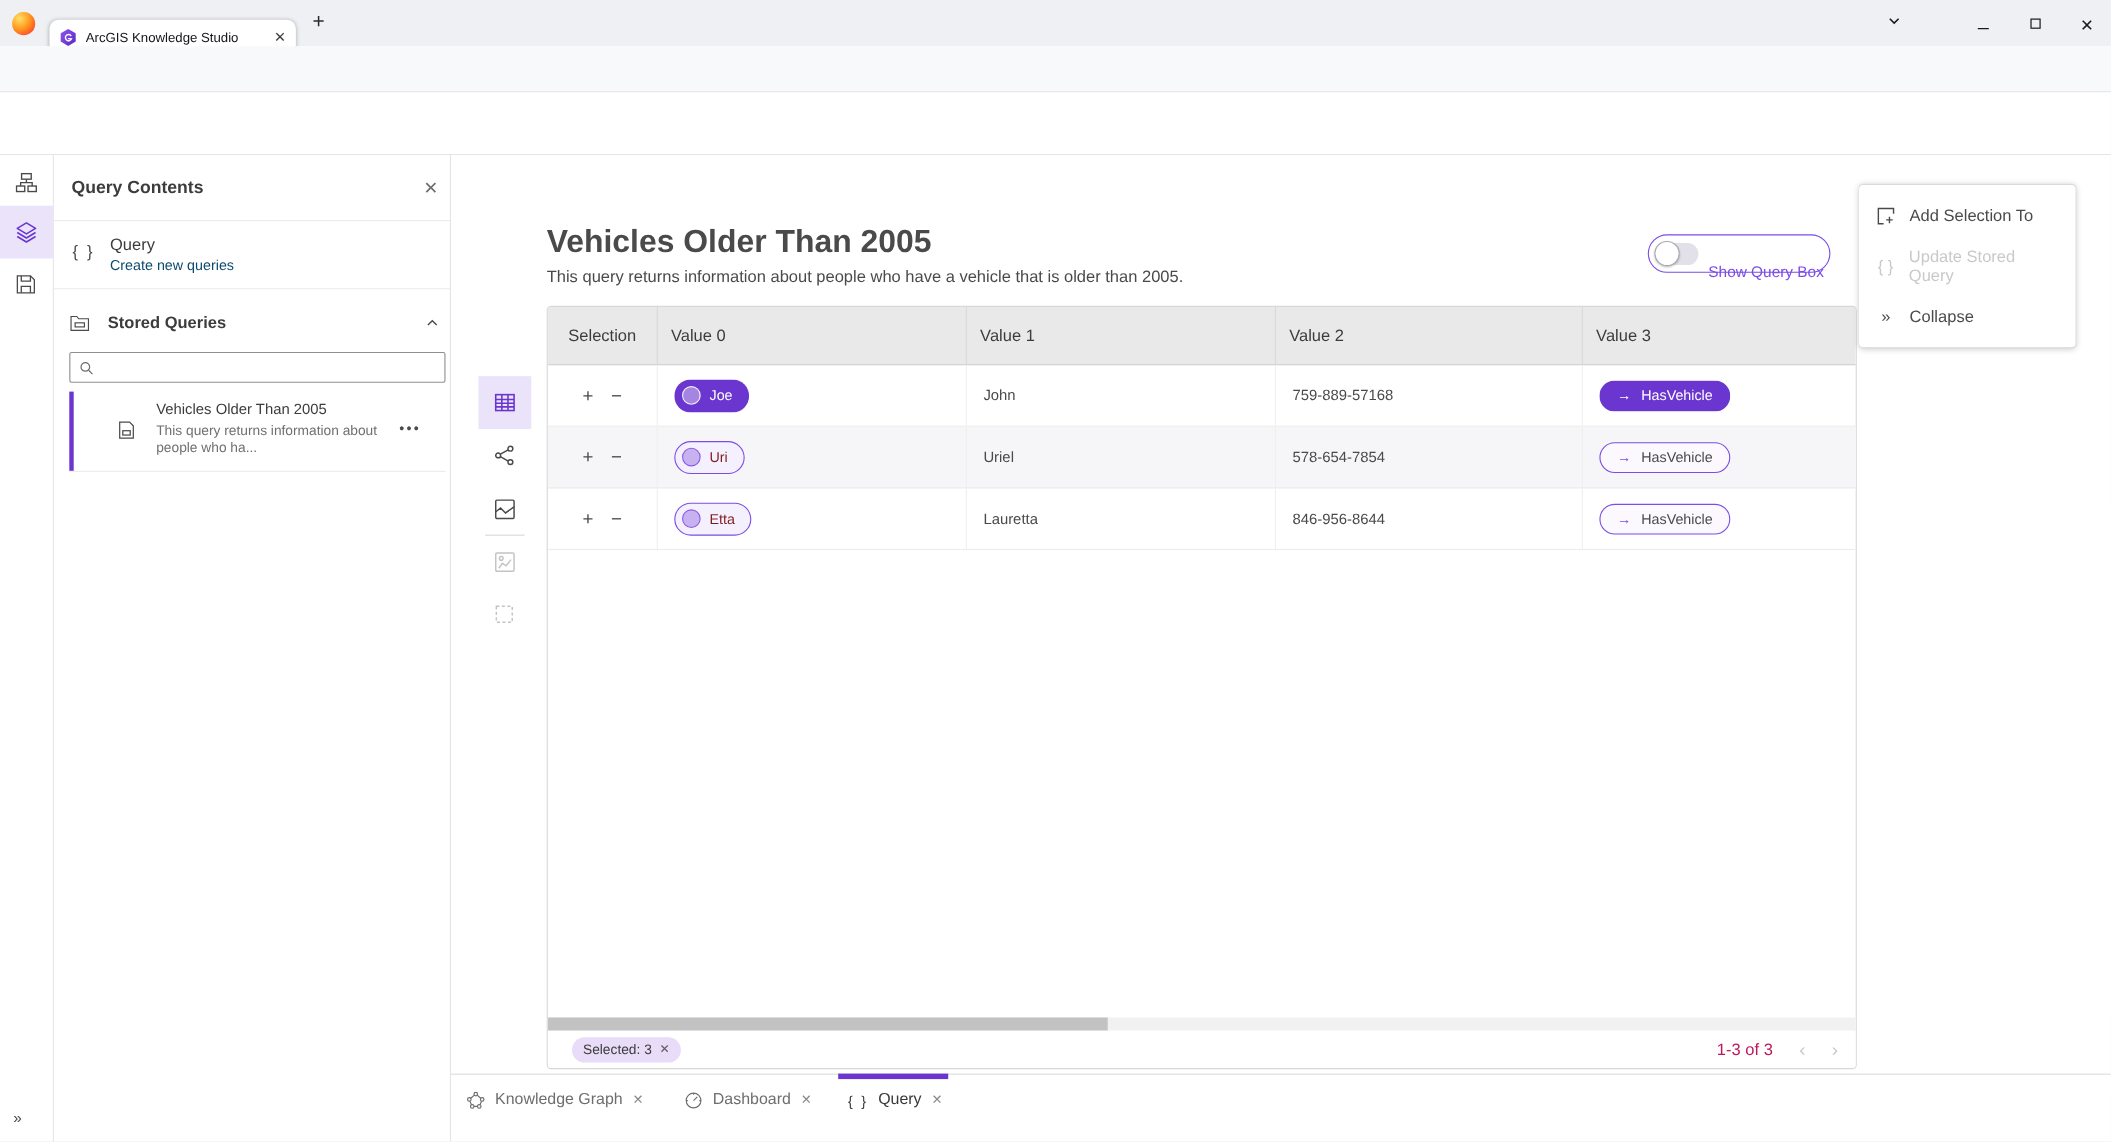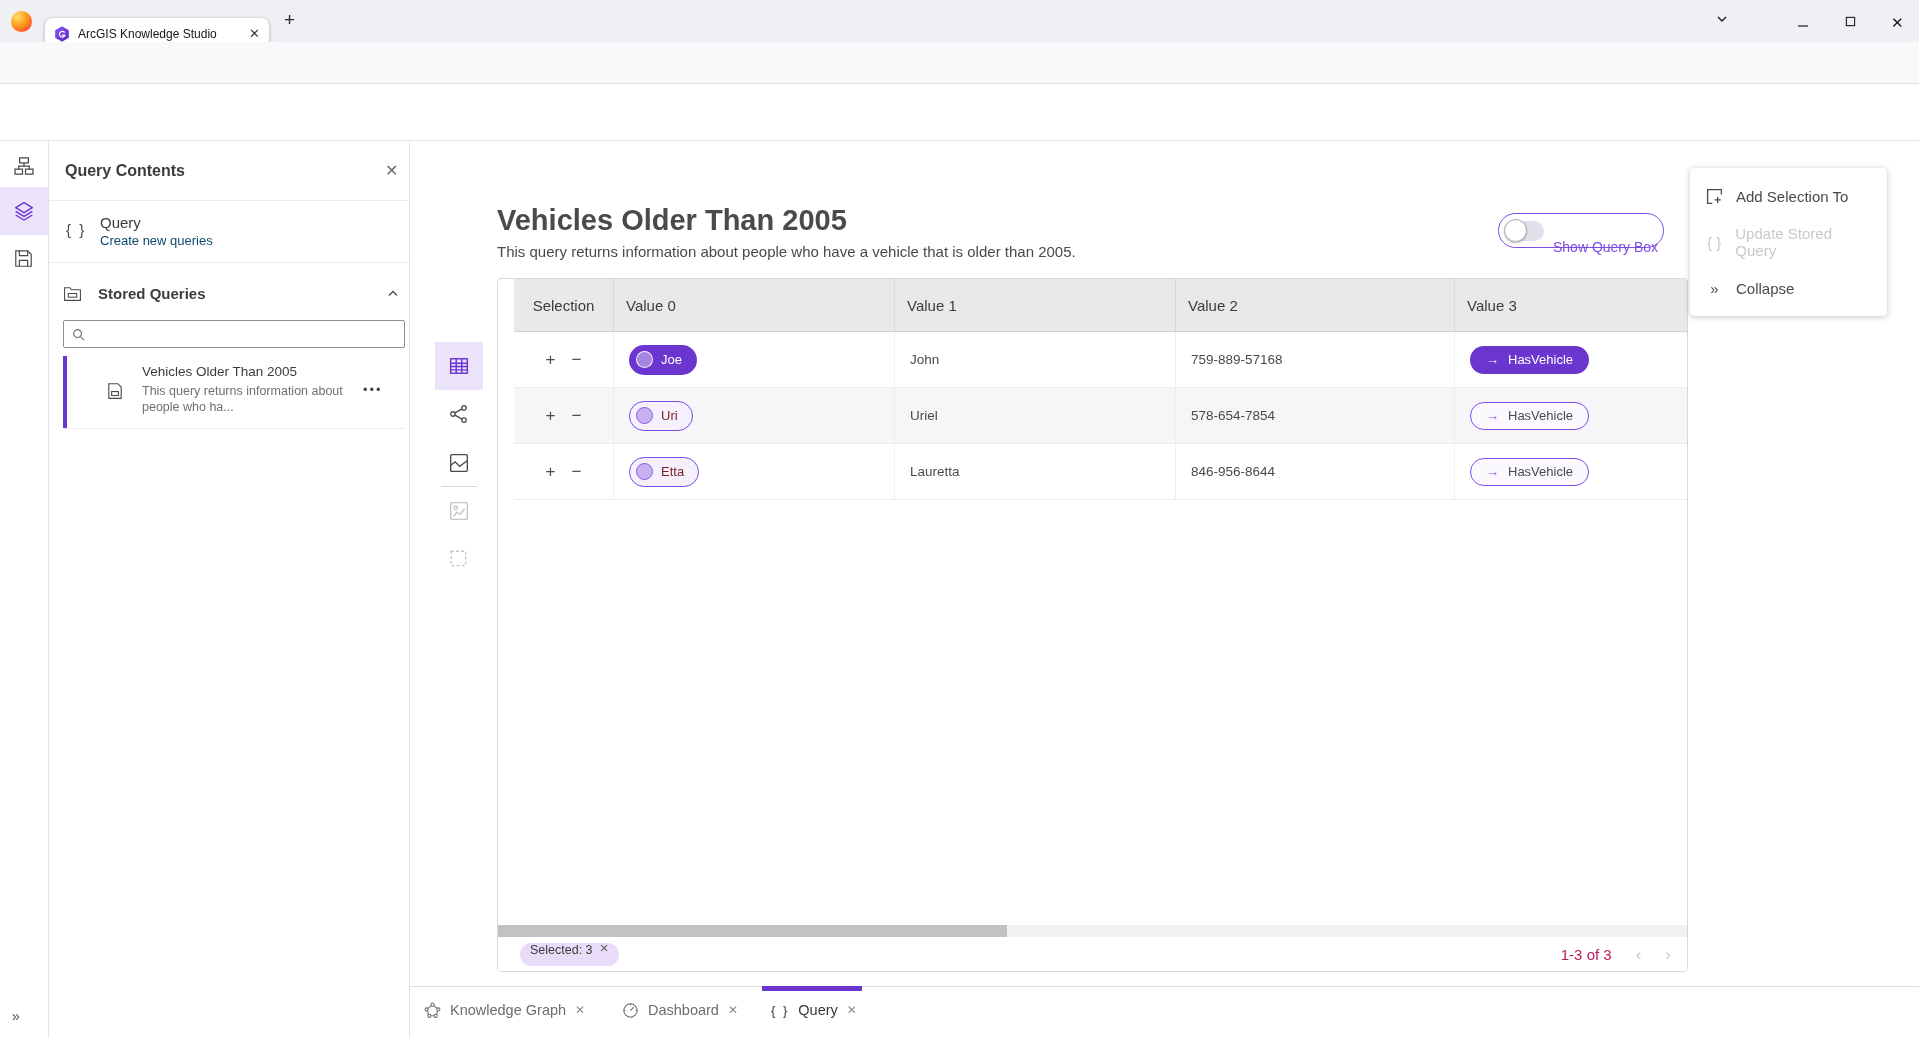--- a/index.html
+++ b/index.html
@@ -78,21 +78,21 @@
     border:1px solid #ababb2; box-shadow:0 1px 2px rgba(0,0,0,.25); }
   .tg-label { font-size:14px; color:#7c4ce6; white-space:nowrap;margin-top:32px; }
 
   
   .tb-sel { position:absolute; left:25px; top:201px; width:48px; height:48px; background:#ebe3fa; }
   .tb-ico { position:absolute; left:39px; width:20px; height:20px; }
   .tb-div { position:absolute; left:31px; top:345px; width:36px; border-top:1px solid #d8d8d8; }
 
   
   .tablebox { position:absolute; left:87px; top:137px; width:1191px; height:694px; border:1px solid #d8d8d8; border-radius:4px;
-    background:#fff; overflow:hidden;padding-left:16px; }
+    background:#fff; overflow:hidden; }
   .tgrid { display:grid; grid-template-columns:100px 281px 281px 279px 248px; }
   .thead { height:53px; background:#e9e9e9; border-bottom:1px solid #d2d2d2; }
   .thead .hcell { display:flex; align-items:center; padding-left:12px; font-size:15px; color:#3c3c3c; border-right:1px solid #d9d9d9; }
   .thead .hcell:last-child { border-right:none; }
   .thead .hcell.hc-sel { justify-content:center; padding-left:0; }
   .trow { height:56px; border-bottom:1px solid #ececec; }
   .trow.alt { background:#f6f6f8; }
   .cell { display:flex; align-items:center; padding-left:15px; font-size:13.5px; color:#4a4a4a; border-right:1px solid #efefef; }
   .cell:last-child { border-right:none; }
   .c-sel { justify-content:center; padding-left:0; gap:16px; }
@@ -108,36 +108,36 @@
     font-size:13px; font-family:inherit; cursor:pointer; border:1px solid transparent; }
   .rpill.filled { background:#6a36cf; color:#fff; }
   .rpill.filled .arw { color:#fff; }
   .rpill.outline { background:#fbf9fe; border-color:#7c4ce6; color:#4a4a4a; }
   .rpill.outline .arw { color:#7c4ce6; }
   .arw { font-size:13px; line-height:1; }
   .hscroll { position:absolute; left:0; bottom:34px; right:0; height:12px; background:#f1f1f1; }
   .hthumb { position:absolute; left:0; top:0; width:509px; height:12px; background:#c2c2c2; }
   .tfoot { position:absolute; left:0; bottom:0; right:0; height:34px; background:#fff; display:flex; align-items:center;
     padding:0 16px 0 22px; }
-  .chip { display:inline-flex; gap:7px; height:23px; border-radius:12px; background:#e8dcf8;
+  .chip { display:inline-flex; align-items:center; gap:7px; height:23px; border-radius:12px; background:#e8dcf8;
     padding:0 10px; font-size:12.5px; color:#3c3c3c; }
   .chip .xglyph { font-size:11px; color:#5e5e5e; }
   .pgn { margin-left:auto; display:flex; align-items:center; gap:24px; }
   .pgn-label { font-size:15px; color:#be185d; }
   .pgn-chev { font-size:17px; color:#c9c9c9; background:none; border:none; line-height:1; cursor:default; }
 
   
   .ctxmenu { position:absolute; left:1690px; top:168px; width:197px; background:#fff; border-radius:4px; padding:5px 0;
     box-shadow:0 1px 6px rgba(0,0,0,.22), 0 0 1px rgba(0,0,0,.12); z-index:30; }
   .ctx-item { height:46px; display:flex; align-items:center; gap:13px; padding:0 16px; font-size:15px; color:#4a4a4a; cursor:pointer; }
   .ctx-item.disabled { color:#c9c9c9; }
   .ctx-gly { font-size:15px; width:17px; text-align:center; }
 
   
-  .tabbar { position:absolute; left:410px; right:0; bottom:0; height:52px; background:#fff; border-top:1px solid #dcdcdc;margin-top:20px; }
+  .tabbar { position:absolute; left:410px; right:0; bottom:0; height:62px; background:#fff; border-top:1px solid #dcdcdc;margin-top:20px; }
   .bbar-active { position:absolute; left:352px; top:-1px; width:100px; height:5px; background:#6a36cf; }
   .btab-item { position:absolute; top:0; height:46px; display:flex; align-items:center; gap:9px; }
   .btab-item .lbl { font-size:14.5px; color:#6e6e6e; white-space:nowrap; }
   .btab-item.active .lbl { color:#383838; }
   .btab-item .xglyph { color:#8a8a8a; font-size:12px; }
   svg { display:block; }
 </style>
 </head>
 <body>
 

